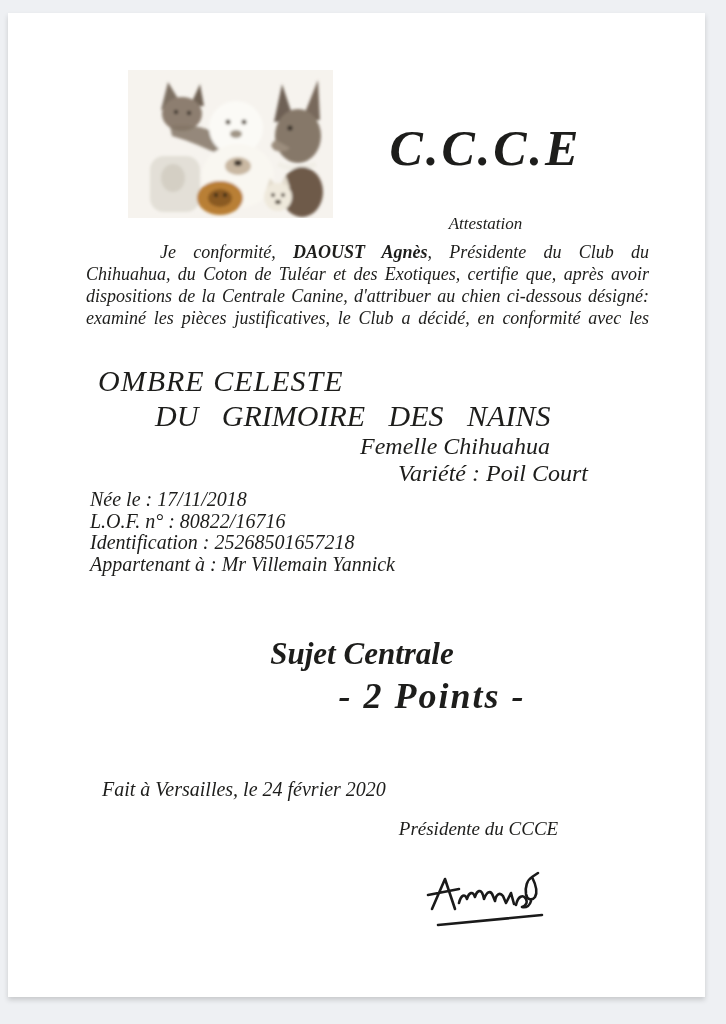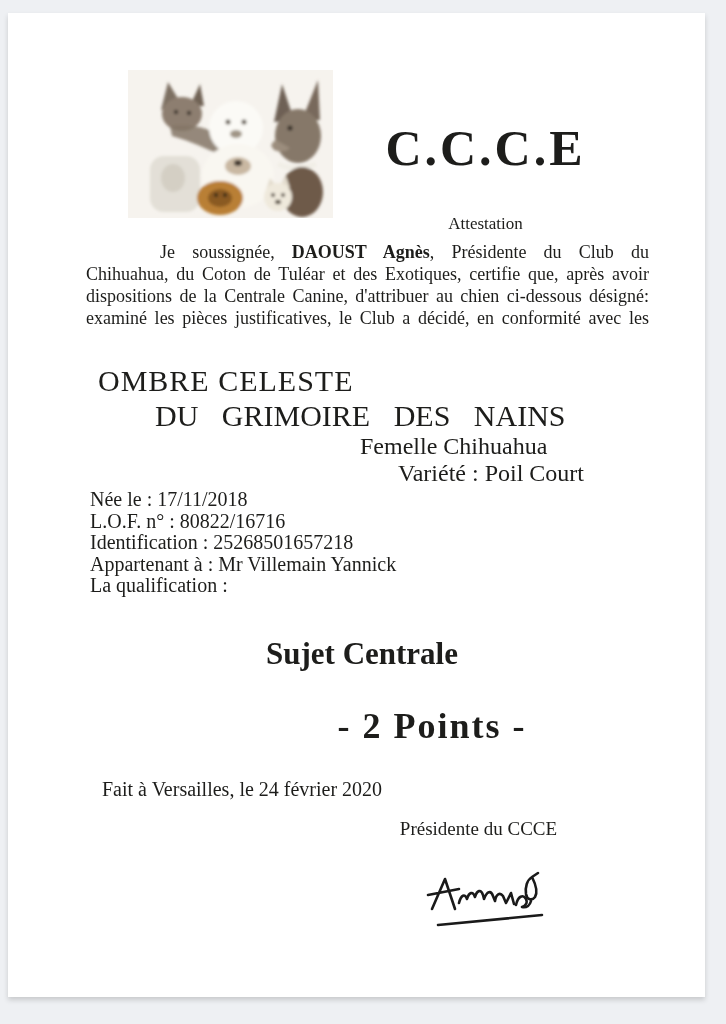--- a/index.html
+++ b/index.html
@@ -10,21 +10,21 @@
     color: #1d1d1b;
     overflow: hidden;
     position: relative;
   }
   .paper {
     position: absolute; left: 8px; top: 13px;
     width: 697px; height: 984px;
     background: #ffffff;
     box-shadow: 0 3px 5px rgba(0,0,0,0.16);
   }
-  .abs { position: absolute; }
+  .abs { position: absolute; font-style: italic; }
 
   .logo-box { position: absolute; left: 120px; top: 57px; width: 205px; height: 148px; }
 
   .org {
     left: 330px; top: 106px; width: 295px;
     text-align: center;
     font-size: 50px; font-weight: bold;
     letter-spacing: 3px;
   }
   .attestation {
@@ -42,21 +42,21 @@
   .b { font-weight: bold; }
 
   .name1 { left: 90px;  top: 351px; font-size: 30px; letter-spacing: 1px; }
   .name2 { left: 138px; top: 386px; font-size: 30px; word-spacing: 16px; margin-left: 9px; }
   .sexbreed { left: 352px; top: 420px; font-size: 24px; }
   .variety  { left: 390px; top: 447px; font-size: 24px; }
 
   .details { left: 82px; top: 476px; font-size: 20px; line-height: 21.5px; }
 
   .award-title  { left: 204px; top: 623px; width: 300px; text-align: center; font-size: 31px; font-weight: bold; }
-  .award-points { left: 274px; top: 662px; width: 300px; text-align: center; font-size: 36px; font-weight: bold; letter-spacing: 2px; margin-top: 30px; }
+  .award-points { left: 274px; top: 662px; width: 300px; text-align: center; font-size: 36px; font-weight: bold; letter-spacing: 2px; }
 
   .place-date { left: 86px; top: 765px; font-size: 20px; margin-left: 8px; }
   .signer { left: 388px; top: 806px; width: 165px; text-align: center; font-size: 19px; line-height: 19px; }
   .signature-box { position: absolute; left: 418px; top: 856px; width: 122px; height: 64px; }
 </style>
 </head>
 <body>
 
 <div class="paper">
 
@@ -108,37 +108,36 @@
         <circle cx="155" cy="125" r="2" fill="#4a4136"></circle>
         <ellipse cx="150" cy="132" rx="3" ry="2.2" fill="#55493b"></ellipse>
       </g>
     </svg>
   </div>
 
   <div class="abs org">C.C.C.E</div>
   <div class="abs attestation">Attestation</div>
 
   <div class="abs intro">
-    <div class="iline first"><span>Je soussignée, </span><span class="b">DAOUST Agnès</span><span>, Présidente du Club du</span></div>
+    <div class="iline first"><span>Je conformité, </span><span class="b">DAOUST Agnès</span><span>, Présidente du Club du</span></div>
     <div class="iline">Chihuahua, du Coton de Tuléar et des Exotiques, certifie que, après avoir</div>
     <div class="iline">dispositions de la Centrale Canine, d'attribuer au chien ci-dessous désigné:</div>
     <div class="iline">examiné les pièces justificatives, le Club a décidé, en conformité avec les</div>
   </div>
 
   <div class="abs name1">OMBRE CELESTE</div>
   <div class="abs name2">DU GRIMOIRE DES NAINS</div>
   <div class="abs sexbreed">Femelle Chihuahua</div>
   <div class="abs variety">Variété : Poil Court</div>
 
   <div class="abs details">
     <div>Née le : 17/11/2018</div>
     <div>L.O.F. n° : 80822/16716</div>
     <div>Identification : 25268501657218</div>
     <div>Appartenant à : Mr Villemain Yannick</div>
-    <div>La qualification :</div>
   </div>
 
   <div class="abs award-title">Sujet Centrale</div>
   <div class="abs award-points">- 2 Points -</div>
 
   <div class="abs place-date">Fait à Versailles, le 24 février 2020</div>
   <div class="abs signer">
     <div>Présidente du CCCE</div>
   </div>
 

